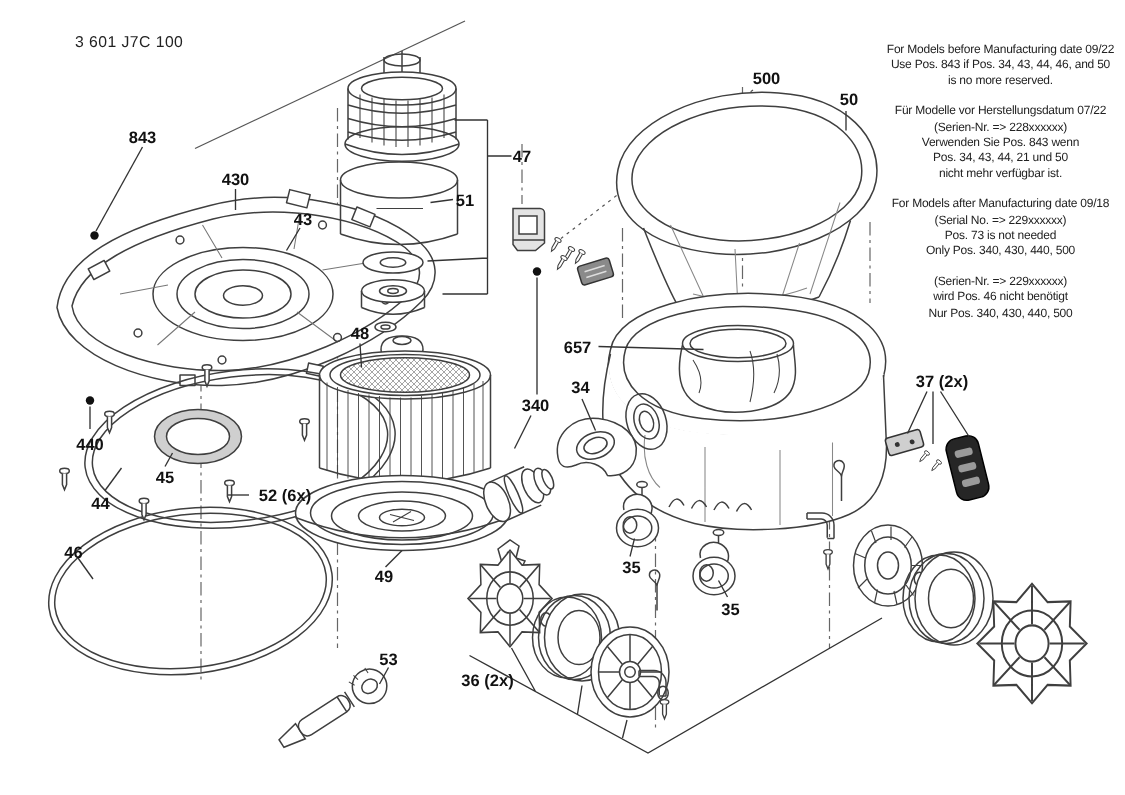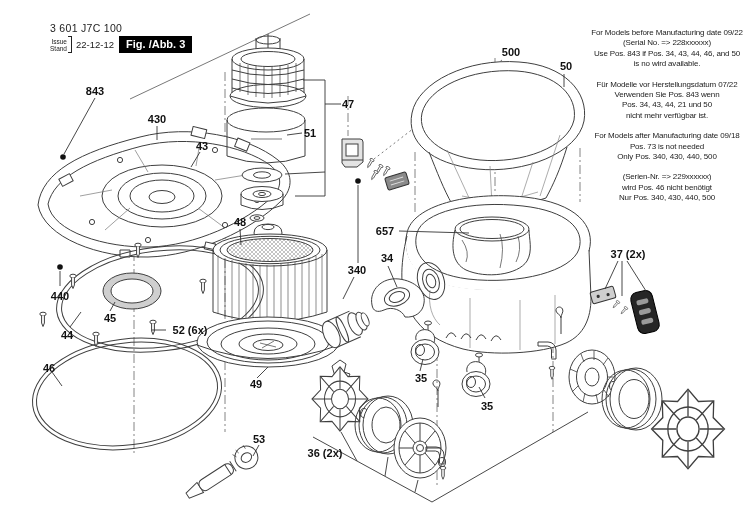--- a/index.html
+++ b/index.html
@@ -347,46 +347,38 @@
     <text class="plabel" x="387" y="262">34</text>
     <text class="plabel" x="421" y="382">35</text>
     <text class="plabel" x="487" y="410">35</text>
     <text class="plabel" x="325" y="457">36 (2x)</text>
     <text class="plabel" x="628" y="258">37 (2x)</text>
   </g>
 </svg>
 
   <div class="hdr">
     <div class="hdr-part">3 601 J7C 100</div>
-    <div class="hdr-row">
-      <div class="issue-stack">
-        <span>Issue</span>
-        <span>Stand</span>
-      </div>
-      <div class="issue-bracket"></div>
-      <div class="hdr-date">22-12-12</div>
-      <div class="fig-badge">Fig. /Abb. 3</div>
-    </div>
   </div>
 
   <div class="notes-right">
     <div class="para">
       <div>For Models before Manufacturing date 09/22</div>
-      <div>(Serial No. =&gt; 228xxxxxx)</div>
       <div>Use Pos. 843 if Pos. 34, 43, 44, 46, and 50</div>
-      <div>is no wird available.</div>
+      <div>is no more reserved.</div>
     </div>
     <div class="para">
       <div>Für Modelle vor Herstellungsdatum 07/22</div>
+      <div>(Serien-Nr. =&gt; 228xxxxxx)</div>
       <div>Verwenden Sie Pos. 843 wenn</div>
       <div>Pos. 34, 43, 44, 21 und 50</div>
       <div>nicht mehr verfügbar ist.</div>
     </div>
     <div class="para">
       <div>For Models after Manufacturing date 09/18</div>
+      <div>(Serial No. =&gt; 229xxxxxx)</div>
       <div>Pos. 73 is not needed</div>
       <div>Only  Pos. 340, 430, 440, 500</div>
     </div>
     <div class="para">
       <div>(Serien-Nr. =&gt; 229xxxxxx)</div>
       <div>wird Pos. 46 nicht benötigt</div>
       <div>Nur Pos. 340, 430, 440, 500</div>
     </div>
   </div>
 

